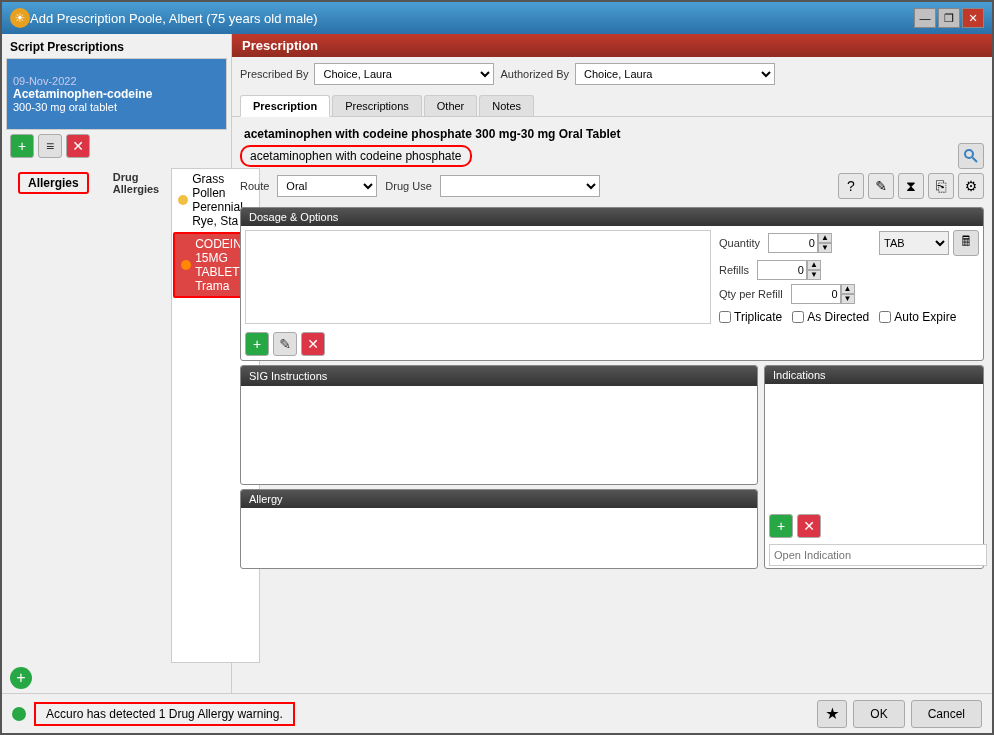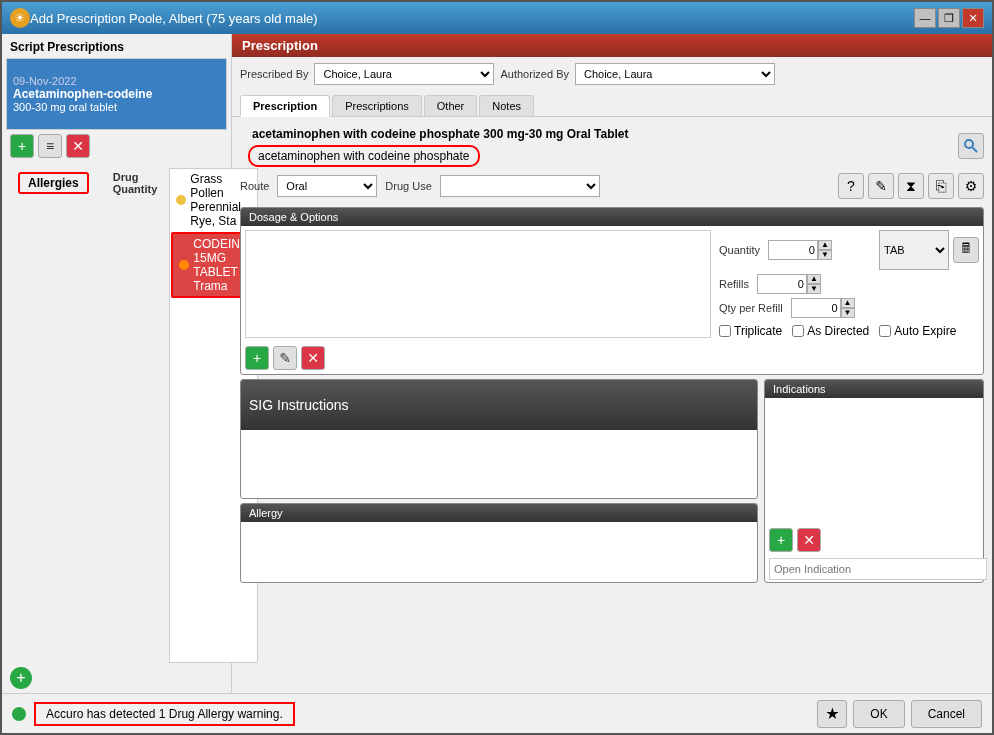--- a/index.html
+++ b/index.html
@@ -111,33 +111,33 @@
     .dosage-body { display: flex; padding: 4px; gap: 8px; }
     .dosage-left { flex: 1; min-height: 80px; border: 1px solid #ccc; background: white; }
     .dosage-right { width: 260px; }
 
     .qty-grid { display: grid; grid-template-columns: auto 1fr auto; align-items: center; gap: 4px; }
     .qty-label { font-size: 11px; color: #333; white-space: nowrap; padding-right: 4px; }
     .qty-input-wrap { display: flex; align-items: center; }
     .qty-input { width: 50px; height: 20px; border: 1px solid #aaa; text-align: right; padding-right: 2px; font-size: 11px; }
     .qty-spinner { display: flex; flex-direction: column; }
     .qty-spin-btn { width: 14px; height: 10px; background: #e0e0e0; border: 1px solid #aaa; display: flex; align-items: center; justify-content: center; cursor: pointer; font-size: 8px; line-height: 1; }
-    .qty-unit-select { height: 40px; width: 70px; border: 1px solid #aaa; font-size: 11px; }
+    .qty-unit-select { height: 24px; width: 70px; border: 1px solid #aaa; font-size: 11px; }
     .calc-btn { width: 26px; height: 26px; background: #e0e0e0; border: 1px solid #aaa; border-radius: 3px; display: flex; align-items: center; justify-content: center; cursor: pointer; font-size: 14px; }
 
     .checkboxes-row { display: flex; gap: 10px; margin-top: 6px; align-items: center; }
     .check-item { display: flex; align-items: center; gap: 3px; font-size: 11px; }
     .check-item input[type=checkbox] { width: 12px; height: 12px; }
 
     .dosage-bottom-icons { display: flex; gap: 4px; padding: 4px; }
 
     
     .bottom-area { display: flex; gap: 6px; margin-top: 4px; flex: 1; }
     .sig-section { flex: 1; border: 1px solid #888; border-radius: 3px; background: white; display: flex; flex-direction: column; min-height: 120px; }
-    .sig-header { background: linear-gradient(to bottom, #555, #333); color: white; padding: 17px 8px; font-size: 14px; border-radius: 2px 2px 0 0; }
+    .sig-header { background: linear-gradient(to bottom, #555, #333); color: white; padding: 4px 8px; font-size: 11px; border-radius: 2px 2px 0 0; }
     .sig-body { flex: 1; padding: 4px; }
 
     .comments-section { border: 1px solid #888; border-radius: 3px; background: white; display: flex; flex-direction: column; }
     .comments-header { background: linear-gradient(to bottom, #555, #333); color: white; padding: 3px 8px; font-size: 11px; border-radius: 2px 2px 0 0; }
     .comments-body { flex: 1; min-height: 60px; padding: 4px; }
 
     .indications-section { width: 220px; border: 1px solid #888; border-radius: 3px; background: white; display: flex; flex-direction: column; }
     .indications-header { background: linear-gradient(to bottom, #555, #333); color: white; padding: 3px 8px; font-size: 11px; border-radius: 2px 2px 0 0; }
     .indications-body { flex: 1; min-height: 120px; padding: 4px; }
     .indications-buttons { display: flex; gap: 4px; padding: 4px; }
@@ -194,21 +194,21 @@
       <div class="sidebar-buttons">
         <div class="icon-btn green">+</div>
         <div class="icon-btn gray">≡</div>
         <div class="icon-btn red">✕</div>
       </div>
 
       <div class="allergies-section">
         <div style="padding: 2px 8px;">
           <span class="allergies-label">Allergies</span>
         </div>
-        <div class="allergy-subsection-title">Drug Quantity</div>
+        <div class="allergy-subsection-title">Drug Allergies</div>
         <div class="allergy-list">
           <div class="allergy-item">
             <div class="allergy-dot yellow"></div>
             <span>Grass Pollen Perennial Rye, Sta</span>
           </div>
           <div class="allergy-item highlighted">
             <div class="allergy-dot orange"></div>
             <span>CODEINE 15MG TABLET - Trama</span>
           </div>
         </div>
@@ -237,21 +237,21 @@
 
       <div class="tabs-bar">
         <div class="tab active">Prescription</div>
         <div class="tab">Prescriptions</div>
         <div class="tab">Other</div>
         <div class="tab">Notes</div>
       </div>
 
       <div class="rx-content">
 
-        <div style="display:flex; align-items:center; justify-content:space-between;margin-left:8px;">
+        <div style="display:flex; align-items:flex-end; justify-content:space-between;">
           <div style="flex:1;">
             <div class="drug-full-name">acetaminophen with codeine phosphate 300 mg-30 mg Oral Tablet</div>
             <div class="drug-short-name-row">
               <div class="drug-short-name">acetaminophen with codeine phosphate</div>
             </div>
           </div>
           <div class="search-icon-btn">
             <svg width="16" height="16" viewBox="0 0 16 16">
                 <circle cx="6" cy="6" r="4" fill="none" stroke="#3a7fc1" stroke-width="2"></circle>
                 <line x1="9.5" y1="9.5" x2="14" y2="14" stroke="#3a7fc1" stroke-width="2"></line>

